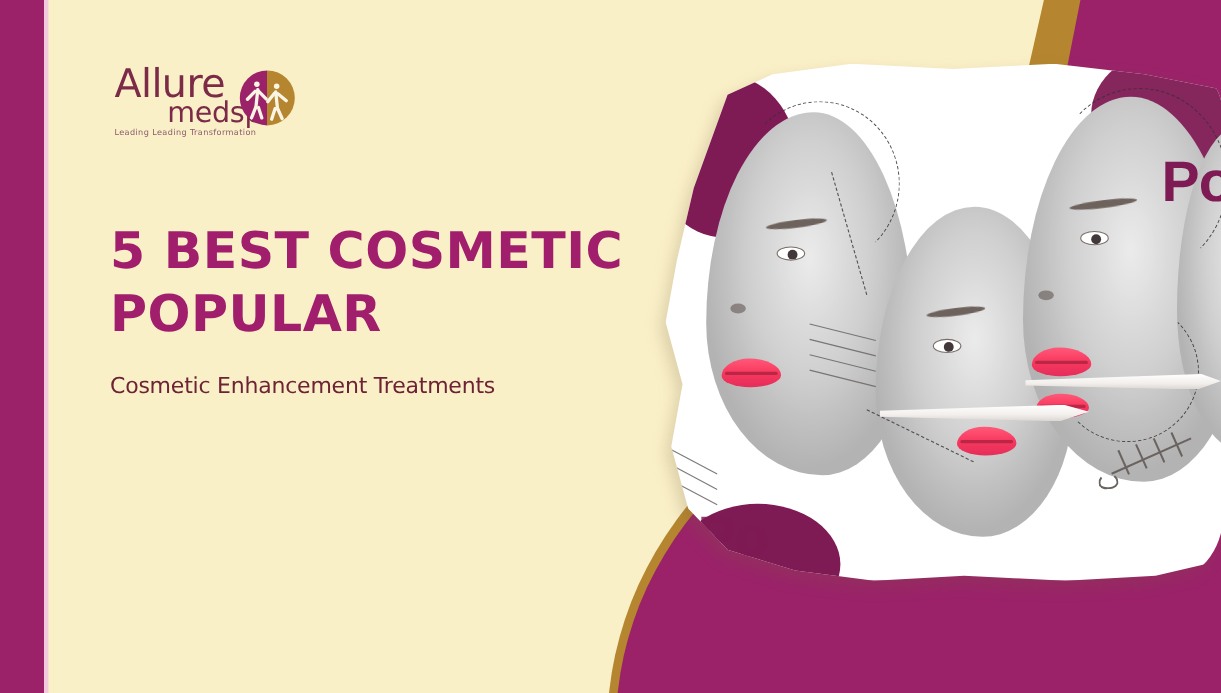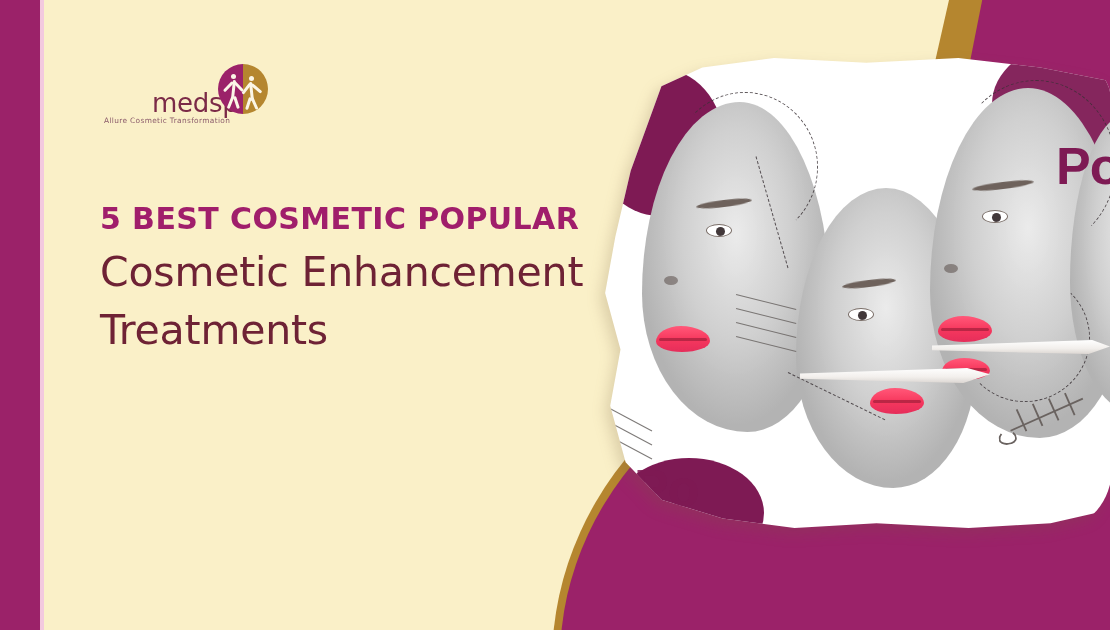--- a/index.html
+++ b/index.html
@@ -299,34 +299,34 @@
     position:absolute;
     width:5.2px; height:5.2px;
     background:#FBF5E6;
     border-radius:50%;
   }
 
   
   .headline {
     margin-top:66px;
     color:#A01E6B;
-    font-size:30px;
+    font-size:46px;
     font-weight:700;
     line-height:1.24;
     letter-spacing:.4px;
     text-transform:uppercase;
     font-family:"DejaVu Sans", sans-serif;
     max-width:500px;
   }
 
   
   .subtitle {
-    margin-top:6px;
+    margin-top:22px;
     color:#6E2235;
-    font-size:41px;
+    font-size:20px;
     font-weight:400;
     line-height:1.42;
     letter-spacing:-.2px;
     font-family:"DejaVu Sans", sans-serif;
     max-width:500px;
   }
 </style>
 </head>
 <body>
 
@@ -402,22 +402,23 @@
 
       <div class="collage-word pop">Po</div>
       <div class="collage-word pop2">Po</div>
 
     </div>
   </div>
 
   <div class="content">
 
     <div class="logo">
+      <div class="logo-allure">Allure</div>
       <div class="logo-medspa">medspa</div>
-      <div class="logo-tagline">Allure Cosmetic Transformation</div>
+      <div class="logo-tagline">Leading Leading Transformation</div>
       <div class="logo-mark">
         <div class="fig-head" style="left:13px; top:10px;"></div>
         <div class="figure" style="left:14px; top:16px; transform:rotate(6deg);"></div>
         <div class="fig-arm" style="left:9px;  top:16px; transform:rotate(44deg);"></div>
         <div class="fig-arm" style="left:19px; top:16px; transform:rotate(-44deg);"></div>
         <div class="fig-arm" style="left:11px; top:32px; transform:rotate(22deg);"></div>
         <div class="fig-arm" style="left:17px; top:32px; transform:rotate(-18deg);"></div>
 
         <div class="fig-head" style="left:31px; top:12px;"></div>
         <div class="figure" style="left:32px; top:18px; transform:rotate(-6deg);"></div>

